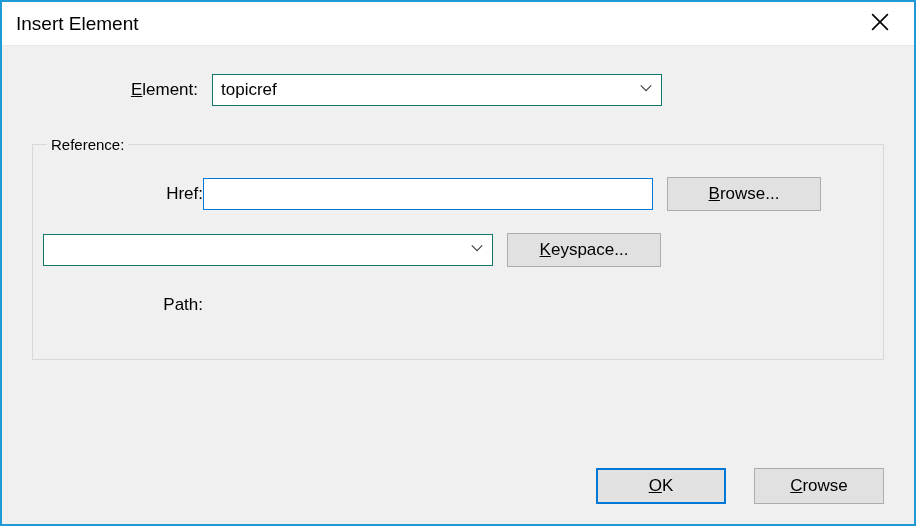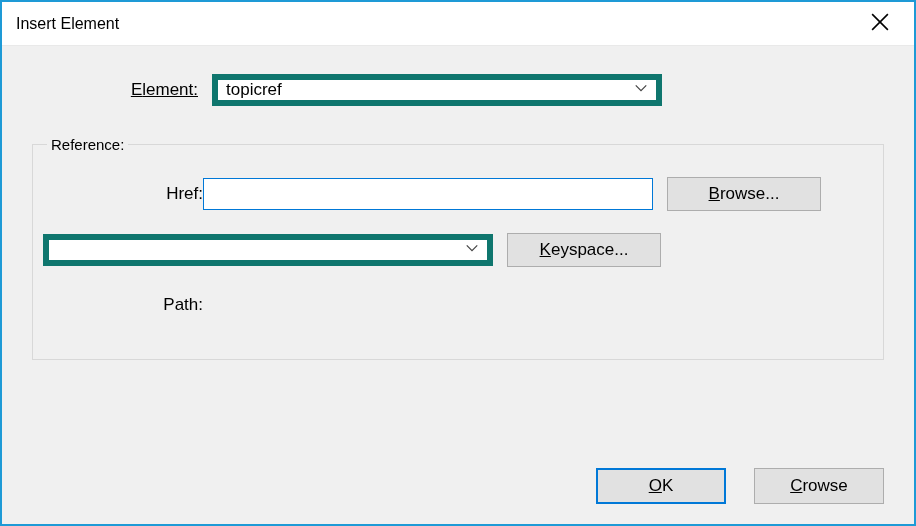--- a/index.html
+++ b/index.html
@@ -20,21 +20,21 @@
   .titlebar {
     height: 44px;
     background: #fff;
     display: flex;
     align-items: center;
     justify-content: space-between;
     padding: 0 14px 0 14px;
     border-bottom: 1px solid #e9e9e9;
   }
   .titlebar-title {
-    font-size: 16px;
+    font-size: 19px;
     color: #000;
   }
   .close-btn {
     width: 40px;
     height: 40px;
     display: flex;
     align-items: center;
     justify-content: center;
     cursor: pointer;
   }
@@ -50,26 +50,25 @@
     display: flex;
     align-items: center;
     margin-bottom: 22px;
   }
   .form-label {
     width: 180px;
     text-align: right;
     padding-right: 14px;
     font-size: 17px;
     color: #000;
-    text-decoration: underline;
   }
   .form-label .ul { text-decoration: underline; }
   .combo, .textinput {
     height: 32px;
-    border: 6px solid #0f766e;
+    border: 1px solid #0f766e;
     background: #fff;
     font-size: 17px;
     padding: 2px 8px;
     color: #000;
   }
   .combo {
     width: 450px;
     display: flex;
     align-items: center;
     justify-content: space-between;

